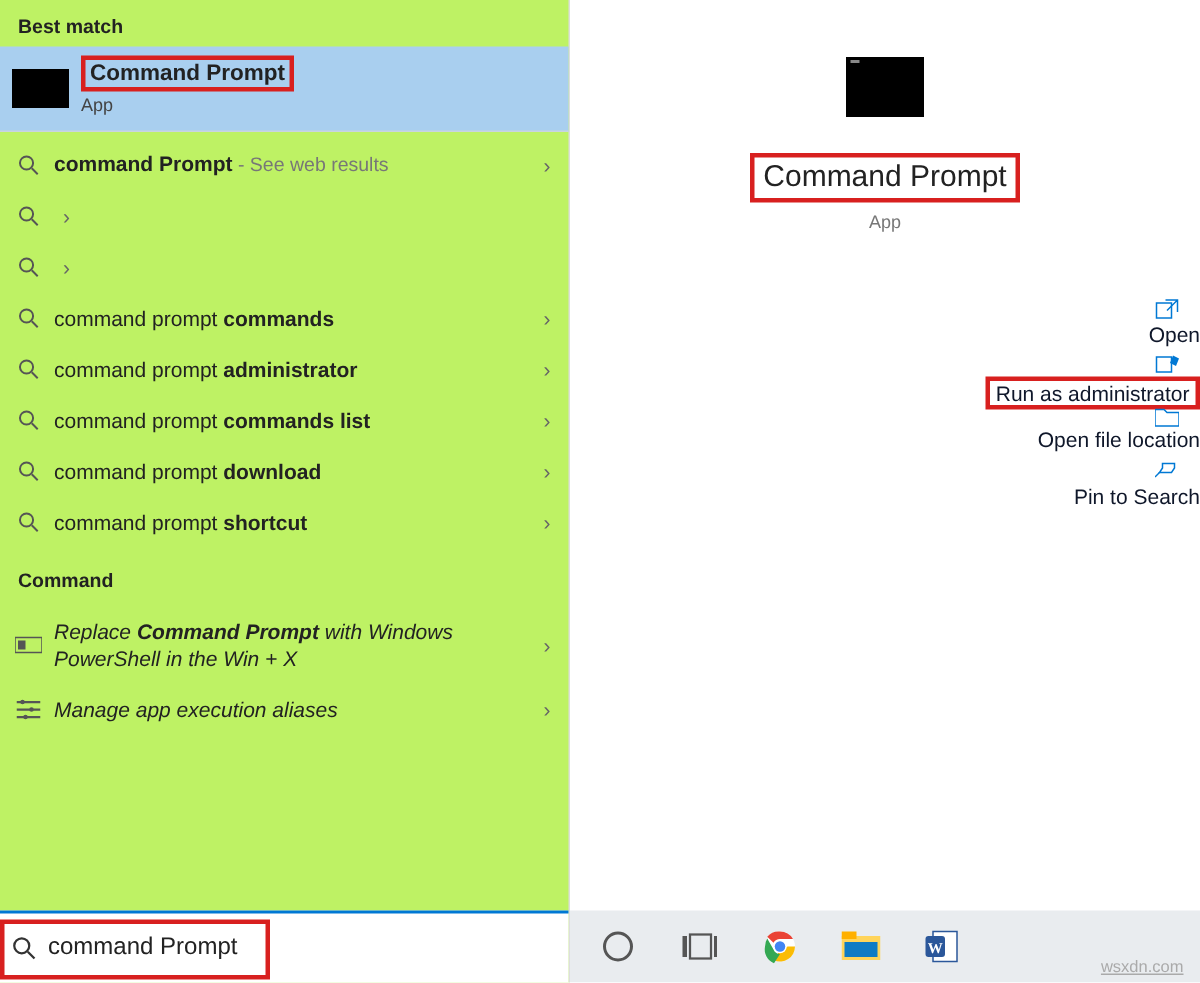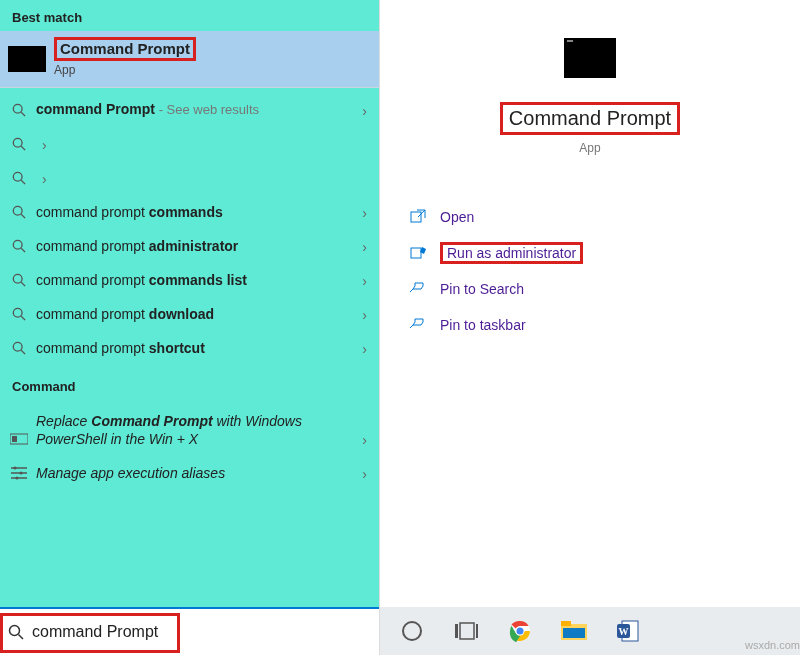--- a/index.html
+++ b/index.html
@@ -1,30 +1,30 @@
 <!DOCTYPE html>
 <html><head>
 <meta charset="utf-8">
 <style>
   * { box-sizing: border-box; margin: 0; padding: 0; }
   html, body { width: 800px; height: 655px; font-family: "Segoe UI", sans-serif; background: #fff; overflow: hidden; }
   .root { display: flex; width: 800px; height: 655px; position: relative; }
-  .left { width: 380px; background: #5eead4; border-right: 1px solid #ddd; display: flex; flex-direction: column; position: relative; }
+  .left { width: 380px; background: #bef264; border-right: 1px solid #ddd; display: flex; flex-direction: column; position: relative; }
   .right { flex: 1; background: #fff; position: relative; }
 
   .section-header { font-size: 13px; font-weight: 700; color: #222; padding: 10px 12px 6px 12px; }
   .best-match { background: #a9cfef; display: flex; align-items: center; padding: 6px 8px 10px 8px; border-bottom: 1px solid #c9d5e0; }
   .best-match .thumb { width: 38px; height: 26px; background: #000; margin-right: 8px; margin-top:4px; }
   .best-match .titlewrap { display:flex; flex-direction:column; }
   .best-match .title { font-size: 15px; font-weight: 700; color: #222; line-height: 18px; }
   .best-match .subtitle { font-size: 12px; color: #444; margin-top: 2px; }
   .hl-red { border: 3px solid #d8201f; padding: 0 3px; display:inline-block; }
 
   .web-list, .settings-list { padding: 4px 0; }
-  .web-item, .setting-item { display: flex; align-items: flex-end; padding: 8px 12px 8px 10px; font-size: 14px; color: #222; cursor: pointer; }
+  .web-item, .setting-item { display: flex; align-items: center; padding: 8px 12px 8px 10px; font-size: 14px; color: #222; cursor: pointer; }
   .web-item .icon, .setting-item .icon { width: 18px; height: 18px; display:flex; align-items:center; justify-content:center; margin-right: 8px; color:#555; flex-shrink:0; }
   .web-item .label, .setting-item .label { flex: 1; line-height: 18px; }
   .web-item .label .bold { font-weight: 700; }
   .web-item .hint { color: #777; font-size: 13px; }
   .chevron { color: #666; font-size: 14px; margin-left: 6px; }
 
   .settings-list .setting-item .label { font-size: 14px; line-height: 18px; font-style: italic; }
 
   .search-bar { position: absolute; bottom: 0; left: 0; width: 100%; display:flex; align-items:center; background: #fff; border-top: 2px solid #0078d4; height: 48px; padding: 0 6px; }
   .search-bar .icon { width: 20px; display:flex; justify-content:center; color:#333; margin-right:6px; }
@@ -33,29 +33,29 @@
 
   
   .app-preview { display:flex; flex-direction:column; align-items:center; padding-top: 38px; }
   .app-preview .big-thumb { width: 52px; height: 40px; background:#000; position:relative; }
   .app-preview .big-thumb::before { content:""; position:absolute; top:2px; left:3px; width:6px; height:2px; background:#888; }
   .app-preview .app-title { font-size: 20px; color:#222; margin-top: 24px; padding: 2px 6px; }
   .app-preview .app-title.hl-red { border-width:3px; }
   .app-preview .app-sub { font-size: 12px; color:#777; margin-top: 6px; }
 
   .action-list { margin-top: 44px; padding-left: 26px; }
-  .action-item { display:flex; align-items:center; height: 36px; font-size: 14px; color:#4c1d95; cursor:pointer; }
+  .action-item { display:flex; align-items:flex-end; height: 36px; font-size: 14px; color:#0f172a; cursor:pointer;flex-direction:column; }
   .action-item .aicon { width: 24px; display:flex; justify-content:center; color:#0078d4; margin-right: 10px; }
   .action-item .alabel.hl-red { padding: 0 4px; }
 
   
   .taskbar { position: absolute; bottom: 0; left: 380px; right: 0; height: 48px; background: #e9ecef; display:flex; align-items:center; padding: 0 18px; gap: 26px; }
   .taskbar .tb-icon { width: 28px; height: 28px; display:flex; align-items:center; justify-content:center; }
 
-  .watermark { position:absolute; bottom: 4px; right: 0; font-size: 11px; color:#aaa; }
+  .watermark { position:absolute; bottom: 4px; right: 11px; font-size: 11px; color:#aaa;text-decoration:underline; }
 
   svg { display:block; }
 </style>
 </head>
 <body>
 
 <div class="root">
 
   <div class="left">
     <div class="section-header">Best match</div>
@@ -214,35 +214,34 @@
           <span class="aicon">
             <svg width="16" height="16" viewBox="0 0 16 16">
               <rect x="1" y="3" width="10" height="10" stroke="#0078d4" fill="none"></rect>
               <path d="M12 2l4 2-2 5-4-2z" fill="#0078d4"></path>
             </svg>
           </span>
           <span class="alabel hl-red">Run as administrator</span>
         </div>
         <div class="action-item">
           <span class="aicon">
+            <svg width="16" height="14" viewBox="0 0 16 14">
+              <path d="M0 2h6l2 2h8v9H0z" stroke="#0078d4" fill="none"></path>
+            </svg>
+          </span>
+          <span class="alabel">Open file location</span>
+        </div>
+        <div class="action-item">
+          <span class="aicon">
             <svg width="16" height="16" viewBox="0 0 16 16">
               <path d="M3 8h8l2-3V2H5v3z" stroke="#0078d4" fill="none"></path>
               <line x1="3" y1="8" x2="0" y2="11" stroke="#0078d4"></line>
             </svg>
           </span>
           <span class="alabel">Pin to Search</span>
-        </div>
-        <div class="action-item">
-          <span class="aicon">
-            <svg width="16" height="16" viewBox="0 0 16 16">
-              <path d="M3 8h8l2-3V2H5v3z" stroke="#0078d4" fill="none"></path>
-              <line x1="3" y1="8" x2="0" y2="11" stroke="#0078d4"></line>
-            </svg>
-          </span>
-          <span class="alabel">Pin to taskbar</span>
         </div>
       </div>
   </div>
 
   <div class="taskbar">
     <div class="tb-icon">
       <svg width="22" height="22" viewBox="0 0 22 22">
           <circle cx="11" cy="11" r="9" stroke="#555" stroke-width="2" fill="none"></circle>
         </svg>
     </div>

